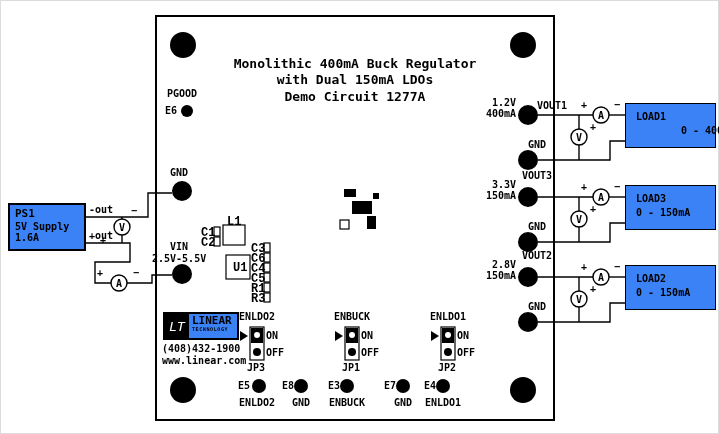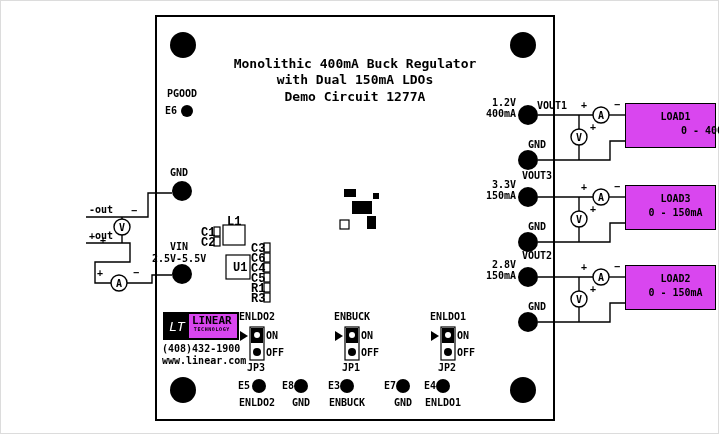--- a/index.html
+++ b/index.html
@@ -5,21 +5,21 @@
   html,body{margin:0;padding:0;background:#fff;}
   .stage{position:relative;width:719px;height:434px;background:#fff;overflow:hidden;
          font-family:"DejaVu Sans Mono",monospace;box-shadow:inset 0 0 0 1px #dcdcdc;}
   .board{position:absolute;left:155px;top:15px;width:400px;height:406px;
          border:2px solid #000;box-sizing:border-box;background:#fff;}
   svg.layer{position:absolute;left:0;top:0;}
   .label{position:absolute;font-weight:bold;color:#000;white-space:nowrap;line-height:1.15;}
   .s16{font-size:16px;} .s13{font-size:13px;} .s11{font-size:11px;}
   .s10{font-size:10px;} .s9{font-size:10px;} .s7{font-size:12px;font-family:Liberation Mono, monospace;}
   .center{text-align:center;} .right{text-align:right;}
-  .box{position:absolute;border:2px solid #000;background:#d946ef;box-sizing:border-box;text-align:center;}
+  .box{position:absolute;border:2px solid #000;background:#3b82f6;box-sizing:border-box;}
   .loadbox{border-width:1.5px;padding:7px 0 0 10px;}
   .w{fill:none;stroke:#000;stroke-width:1.4;}
   .mc{fill:#fff;stroke:#000;stroke-width:1.4;}
   .oln{fill:#fff;stroke:#000;stroke-width:1.2;}
   .turret{fill:#000;}
   svg text{font-family:"DejaVu Sans Mono",monospace;font-weight:bold;fill:#000;}
   .logo{display:flex;align-items:stretch;}
   .logo .lt{width:24px;background:#000;color:#fff;font-style:italic;font-weight:normal;
             font-size:13px;display:flex;align-items:center;justify-content:center;}
   .logo .brand{padding:1px 0 0 3px;}
@@ -161,20 +161,25 @@
   <div class="label s13 center" style="left:200px;top:57px;width:310px;">Monolithic 400mA Buck Regulator</div>
   <div class="label s13 center" style="left:200px;top:73px;width:310px;">with Dual 150mA LDOs</div>
   <div class="label s13 center" style="left:200px;top:90px;width:310px;">Demo Circuit 1277A</div>
 
   <div class="label s10" style="left:167px;top:88px;">PGOOD</div>
   <div class="label s10" style="left:165px;top:105px;">E6</div>
   <div class="label s10" style="left:170px;top:167px;">GND</div>
   <div class="label s10" style="left:170px;top:241px;">VIN</div>
   <div class="label s9" style="left:152px;top:253px;">2.5V-5.5V</div>
 
+  <div class="box" style="left:8px;top:203px;width:78px;height:48px;padding:3px 5px;">
+    <div class="label s11" style="position:static;">PS1</div>
+    <div class="label s10" style="position:static;">5V Supply</div>
+    <div class="label s10" style="position:static;">1.6A</div>
+  </div>
   <div class="label s10" style="left:89px;top:204px;">-out</div>
   <div class="label s10" style="left:89px;top:230px;">+out</div>
 
 
   <div class="label s10 center" style="left:507px;top:100px;width:60px;text-align:right;">VOUT1</div>
   <div class="label s9 right" style="left:455px;top:97px;width:61px;">1.2V</div>
   <div class="label s9 right" style="left:455px;top:108px;width:61px;">400mA</div>
   <div class="label s10 center" style="left:507px;top:139px;width:60px;">GND</div>
   <div class="box loadbox" style="left:625px;top:103px;width:91px;height:45px;">
     <div class="label s10" style="position:static;">LOAD1</div>

